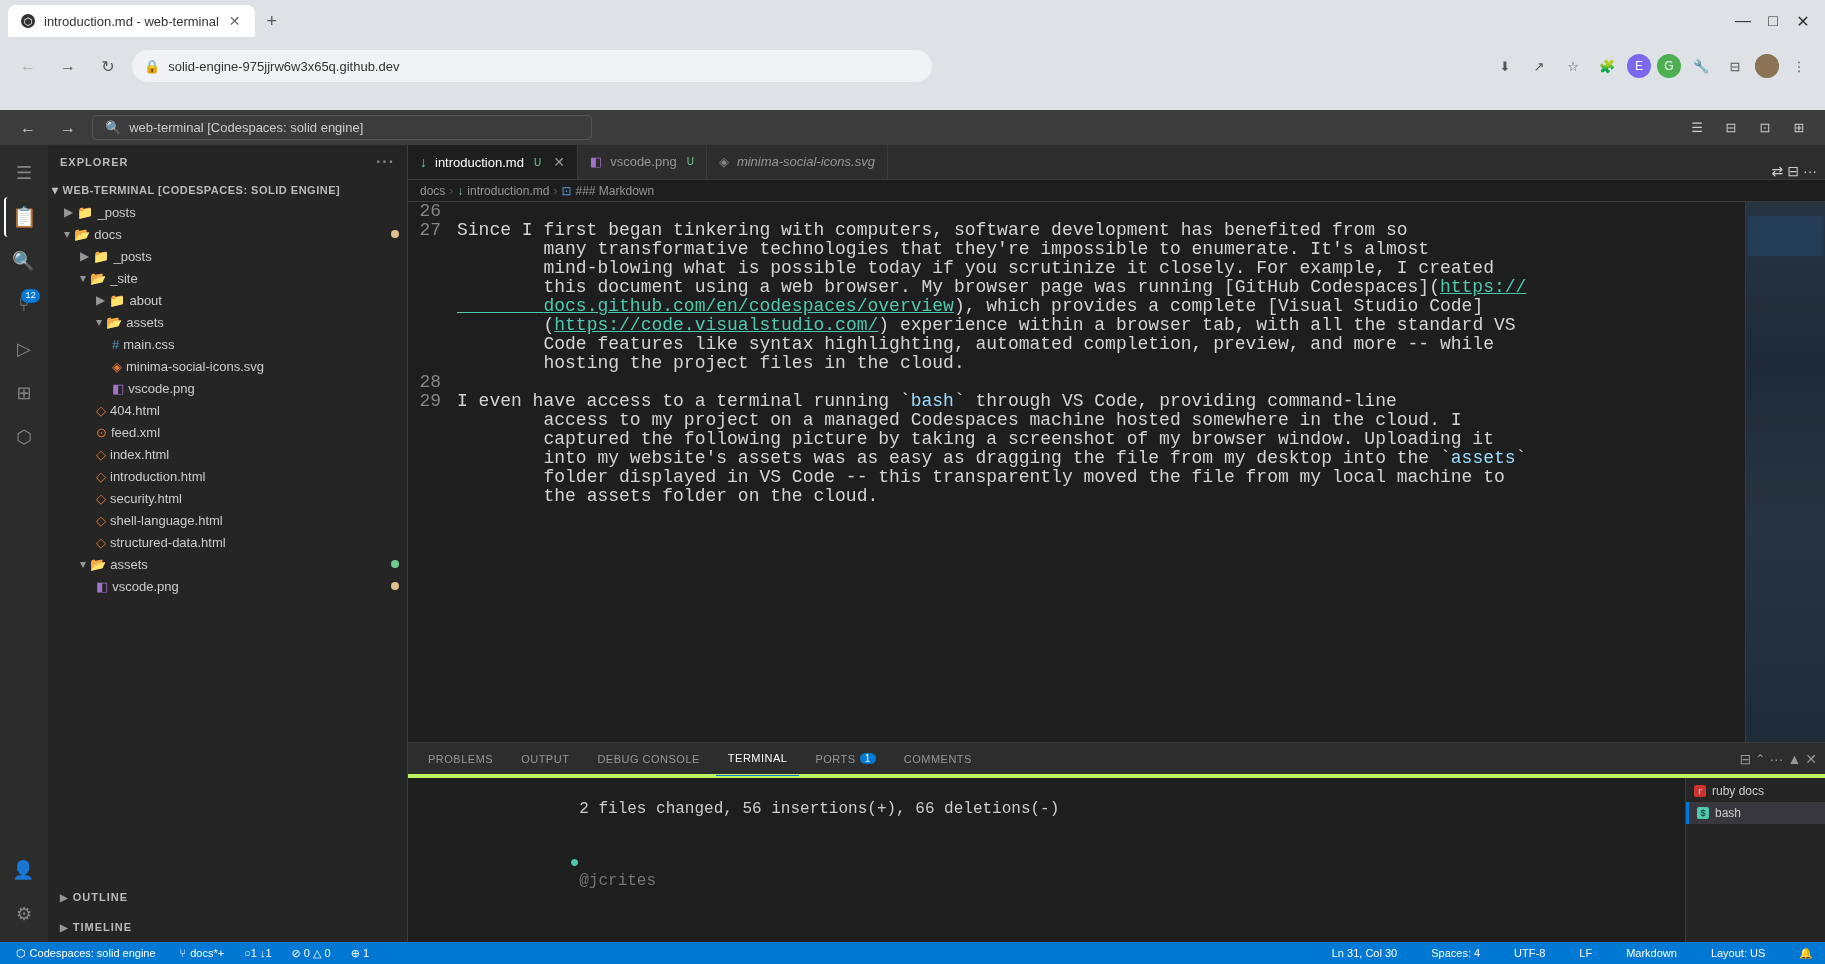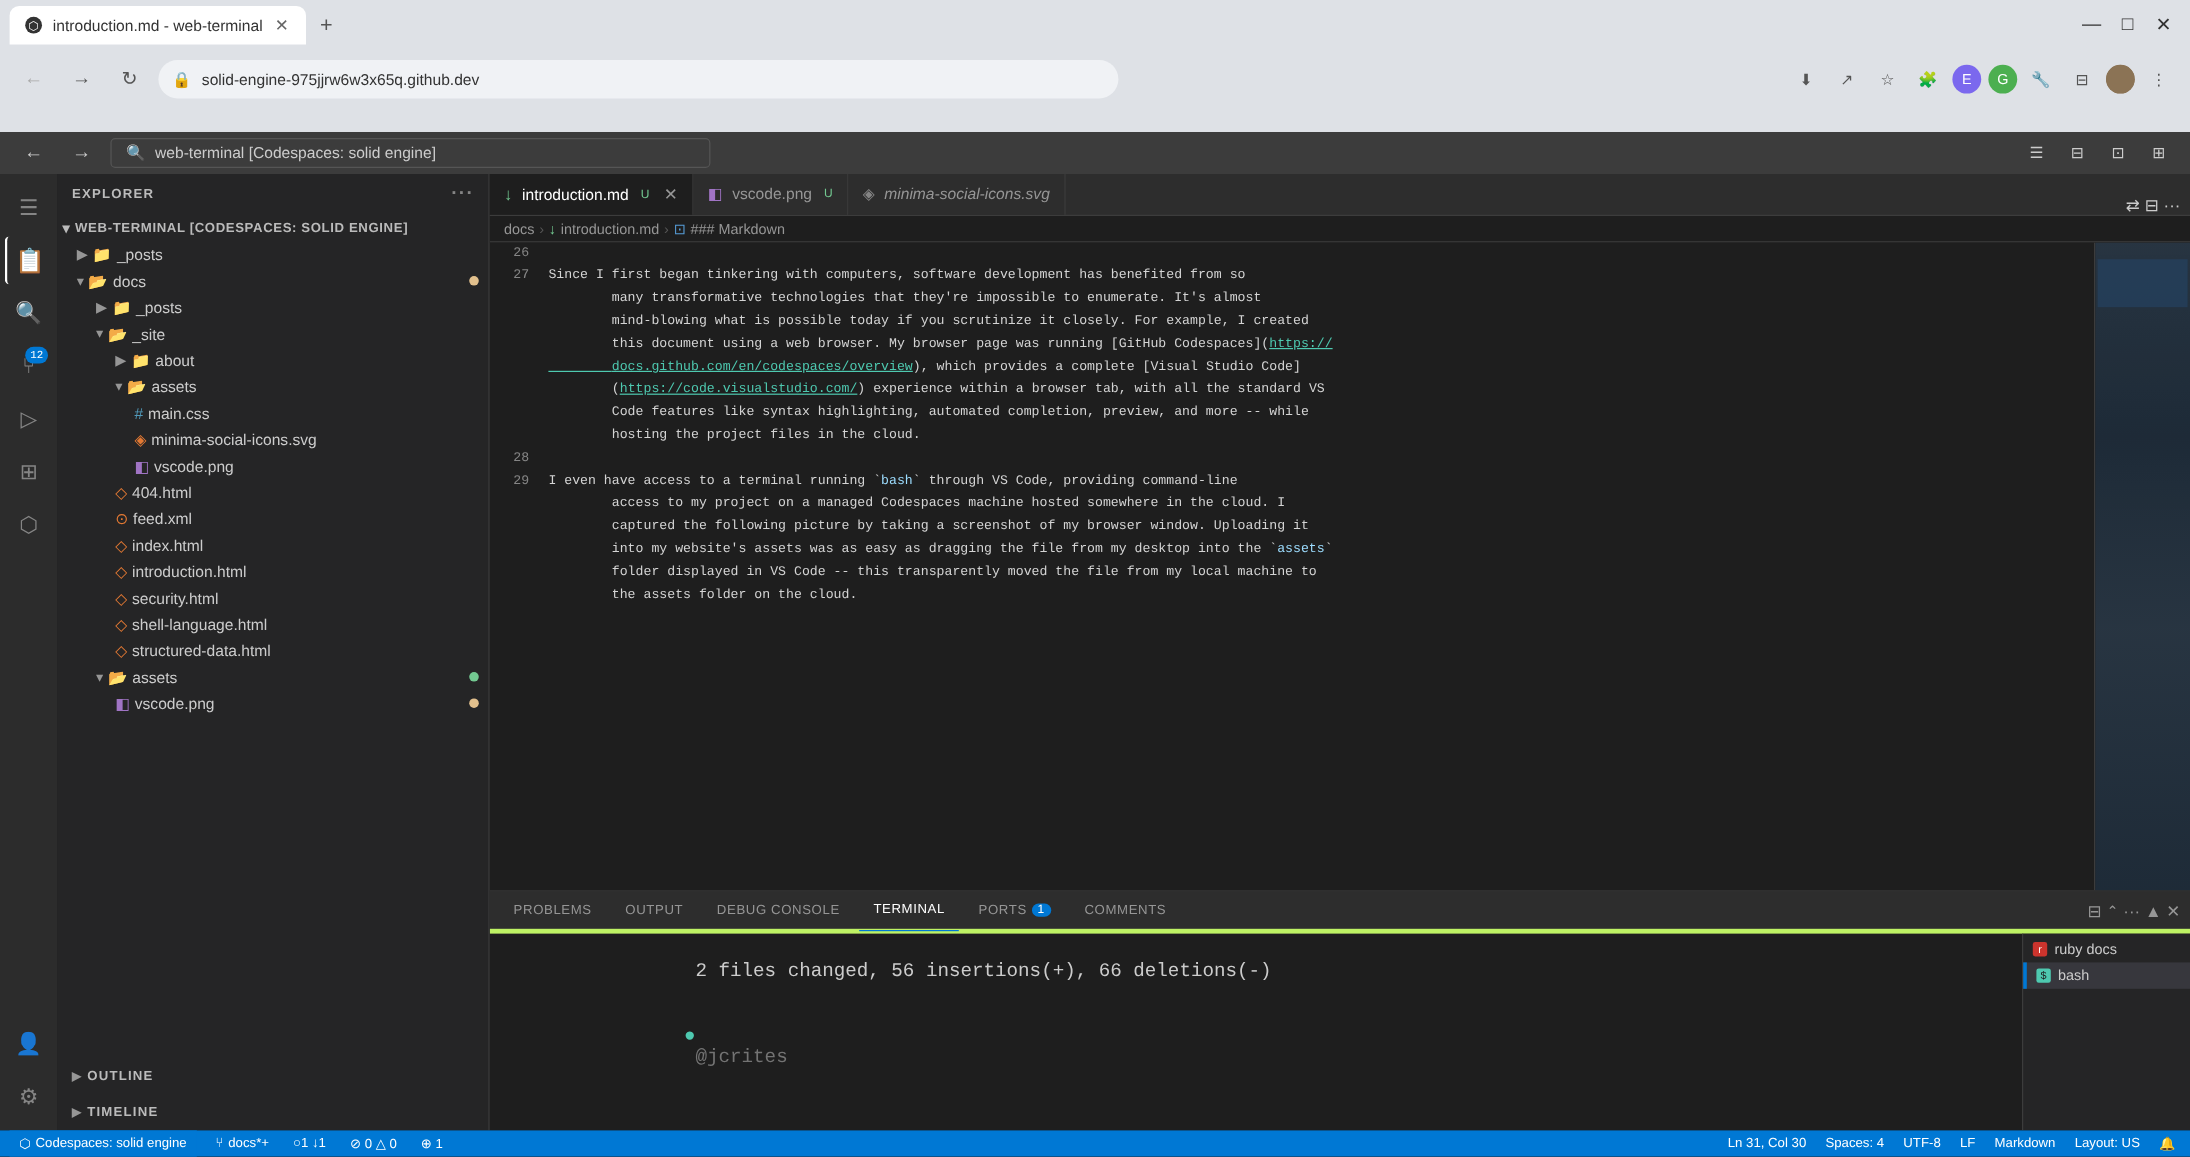--- a/index.html
+++ b/index.html
@@ -44,42 +44,42 @@
     .tree-item .dot { width: 8px; height: 8px; border-radius: 50%; margin-left: auto; margin-right: 8px; }
     .dot-yellow { background: #e2c08d; }
     .dot-green { background: #73c991; }
 
     .outline-section { padding: 0 12px; height: 30px; display: flex; align-items: center; gap: 4px; cursor: pointer; color: #bbbbbb; font-size: 11px; font-weight: 700; letter-spacing: 1px; }
     .timeline-section { padding: 0 12px; height: 30px; display: flex; align-items: center; gap: 4px; cursor: pointer; color: #bbbbbb; font-size: 11px; font-weight: 700; letter-spacing: 1px; }
 
     
     .status-bar { height: 22px; background: #0078d4; display: flex; align-items: center; padding: 0 8px; gap: 12px; font-size: 11px; color: #ffffff; }
     .status-item { display: flex; align-items: center; gap: 4px; cursor: pointer; padding: 0 4px; }
-    .status-bar-right { margin-left: auto; display: flex; align-items: center; gap: 8px; text-align: center; }
+    .status-bar-right { margin-left: auto; display: flex; align-items: center; gap: 26px; text-align: center; }
     .codespaces-badge { background: #0078d4; color: white; padding: 0 8px; height: 22px; display: flex; align-items: center; gap: 4px; cursor: pointer; }
 
     
     .editor-area { flex: 1; display: flex; flex-direction: column; overflow: hidden; }
     .editor-tabs { height: 35px; background: #2d2d2d; display: flex; align-items: flex-end; border-bottom: 1px solid #3c3c3c; }
     .editor-tab { height: 35px; display: flex; align-items: center; padding: 0 12px; gap: 8px; cursor: pointer; font-size: 13px; color: #969696; background: #2d2d2d; border-right: 1px solid #3c3c3c; white-space: nowrap; }
     .editor-tab.active { background: #1e1e1e; color: #ffffff; border-top: 1px solid #0078d4; }
     .editor-tab .tab-modified { color: #73c991; font-size: 10px; margin-left: 2px; }
     .editor-tab .tab-close-btn { font-size: 14px; color: #969696; margin-left: 4px; }
     .editor-tab-actions { margin-left: auto; display: flex; align-items: center; gap: 4px; padding-right: 8px; }
 
     
     .breadcrumb { height: 22px; background: #1e1e1e; display: flex; align-items: center; padding: 0 12px; gap: 4px; font-size: 12px; color: #969696; border-bottom: 1px solid #3c3c3c; }
     .breadcrumb-sep { color: #555; }
 
     
     .editor-body { display: flex; flex: 1; overflow: hidden; }
     .editor-main { flex: 1; overflow: auto; background: #1e1e1e; }
     .editor-minimap { width: 80px; background: #1e1e1e; border-left: 1px solid #3c3c3c; overflow: hidden; }
 
-    .code-line { display: flex; min-height: 19px; font-family: 'Consolas', 'Courier New', monospace; font-size: 11px; line-height: 19px; }
+    .code-line { display: flex; min-height: 19px; font-family: 'Consolas', 'Courier New', monospace; font-size: 18px; line-height: 19px; }
     .line-number { width: 45px; text-align: right; padding-right: 12px; color: #858585; user-select: none; flex-shrink: 0; }
     .line-content { flex: 1; padding-left: 4px; white-space: pre-wrap; word-break: break-word; }
 
     
     .panel { height: 200px; background: #1e1e1e; border-top: 1px solid #3c3c3c; display: flex; flex-direction: column; }
     .panel-tabs { height: 35px; display: flex; align-items: center; background: #2d2d2d; border-bottom: 4px solid #bef264; padding: 0 8px; gap: 4px; }
     .panel-tab { padding: 0 12px; height: 35px; display: flex; align-items: center; font-size: 11px; color: #969696; cursor: pointer; text-transform: uppercase; letter-spacing: 0.5px; }
     .panel-tab.active { color: #ffffff; border-bottom: 1px solid #0078d4; }
     .panel-tab-actions { margin-left: auto; display: flex; align-items: center; gap: 4px; }
     .panel-content { flex: 1; overflow-y: auto; padding: 4px 8px; font-family: 'Consolas', 'Courier New', monospace; font-size: 16px; }

